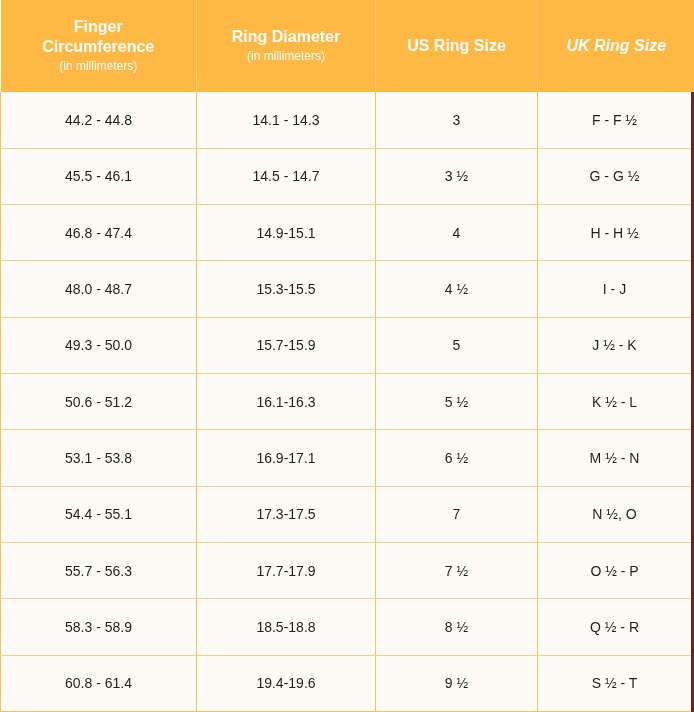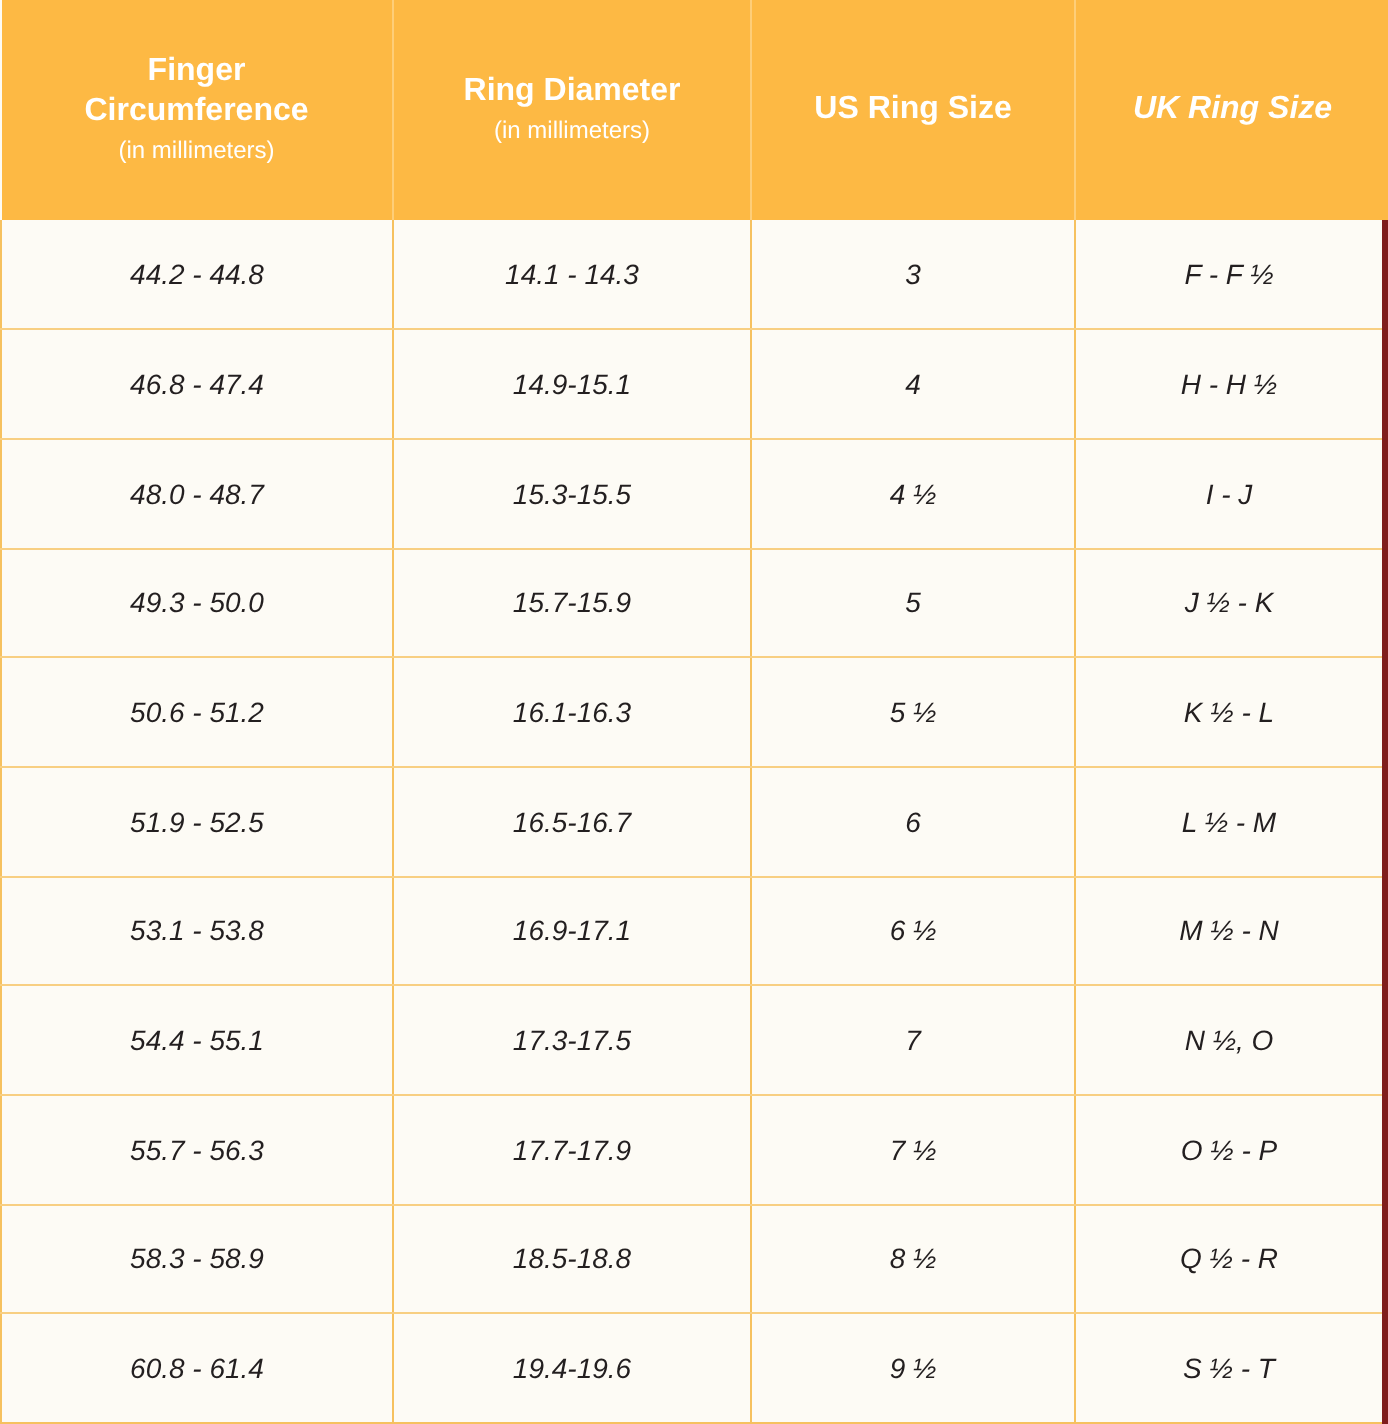--- a/index.html
+++ b/index.html
@@ -17,21 +17,21 @@
     width: 694px;
     height: 712px;
     box-sizing: border-box;
     border-collapse: collapse;
     table-layout: fixed;
     background: #FDFBF5;
   }
 
   
   .size-table thead tr {
-    height: 110px;
+    height: 92px;
   }
   .size-table thead th {
     background: #FDB944;
     color: #FFFFFF;
     font-weight: bold;
     font-size: 16px;
     line-height: 1.22;
     text-align: center;
     vertical-align: middle;
     padding: 0 6px;
@@ -50,21 +50,20 @@
     display: block;
     font-weight: normal;
     font-size: 12px;
     line-height: 1.5;
     margin-top: 1px;
   }
 
   
   .size-table tbody tr {
     height: 32px;
-    font-style: italic;
   }
   .size-table tbody td {
     background: #FDFBF5;
     color: #231F20;
     font-size: 14px;
     text-align: center;
     vertical-align: middle;
     padding: 0 4px;
     border-right: 1px solid #F6C15F;
     border-bottom: 1px solid #F8CF82;
@@ -109,20 +108,26 @@
       </tr>
   </thead>
   <tbody>
       <tr>
         <td>44.2 - 44.8</td>
         <td>14.1 - 14.3</td>
         <td>3</td>
         <td>F - F ½</td>
       </tr>
       <tr>
+        <td>45.5 - 46.1</td>
+        <td>14.5 - 14.7</td>
+        <td>3 ½</td>
+        <td>G - G ½</td>
+      </tr>
+      <tr>
         <td>46.8 - 47.4</td>
         <td>14.9-15.1</td>
         <td>4</td>
         <td>H - H ½</td>
       </tr>
       <tr>
         <td>48.0 - 48.7</td>
         <td>15.3-15.5</td>
         <td>4 ½</td>
         <td>I - J</td>
@@ -131,26 +136,20 @@
         <td>49.3 - 50.0</td>
         <td>15.7-15.9</td>
         <td>5</td>
         <td>J ½ - K</td>
       </tr>
       <tr>
         <td>50.6 - 51.2</td>
         <td>16.1-16.3</td>
         <td>5 ½</td>
         <td>K ½ - L</td>
-      </tr>
-      <tr>
-        <td>51.9 - 52.5</td>
-        <td>16.5-16.7</td>
-        <td>6</td>
-        <td>L ½ - M</td>
       </tr>
       <tr>
         <td>53.1 - 53.8</td>
         <td>16.9-17.1</td>
         <td>6 ½</td>
         <td>M ½ - N</td>
       </tr>
       <tr>
         <td>54.4 - 55.1</td>
         <td>17.3-17.5</td>

